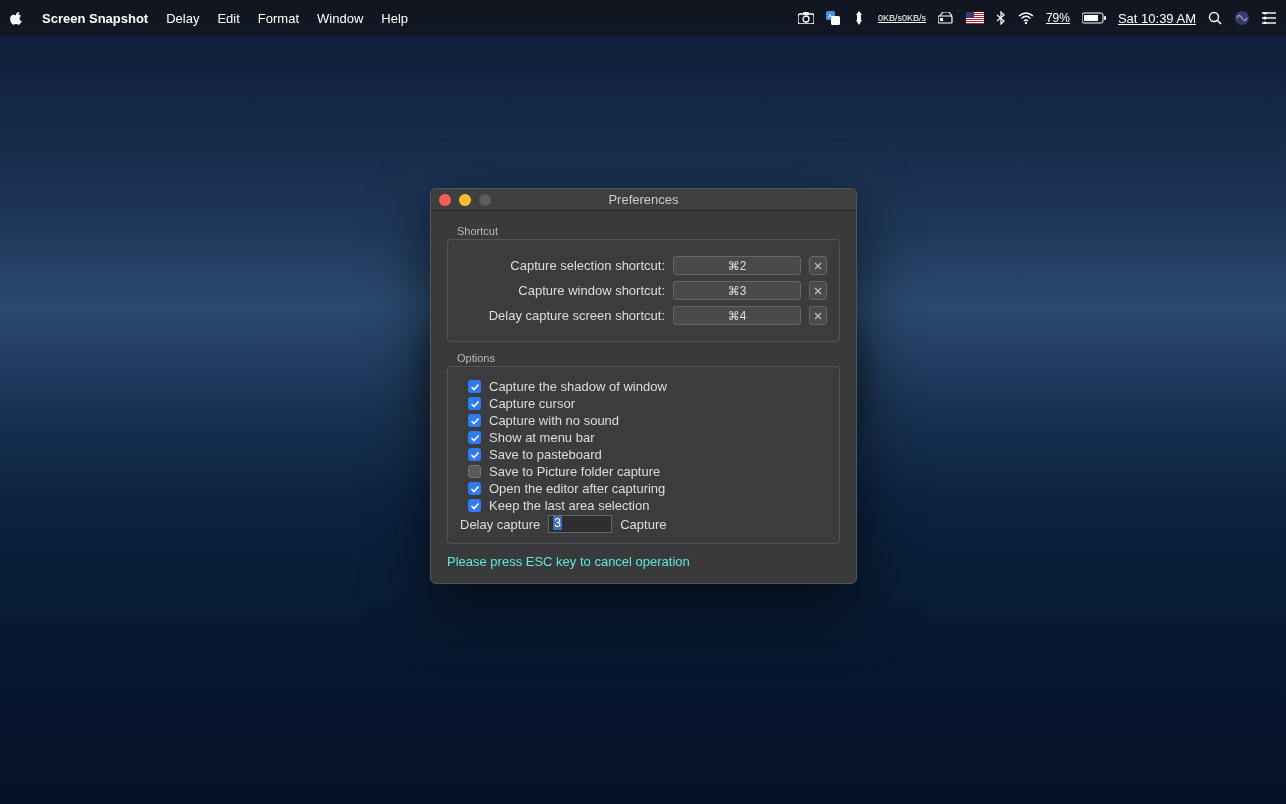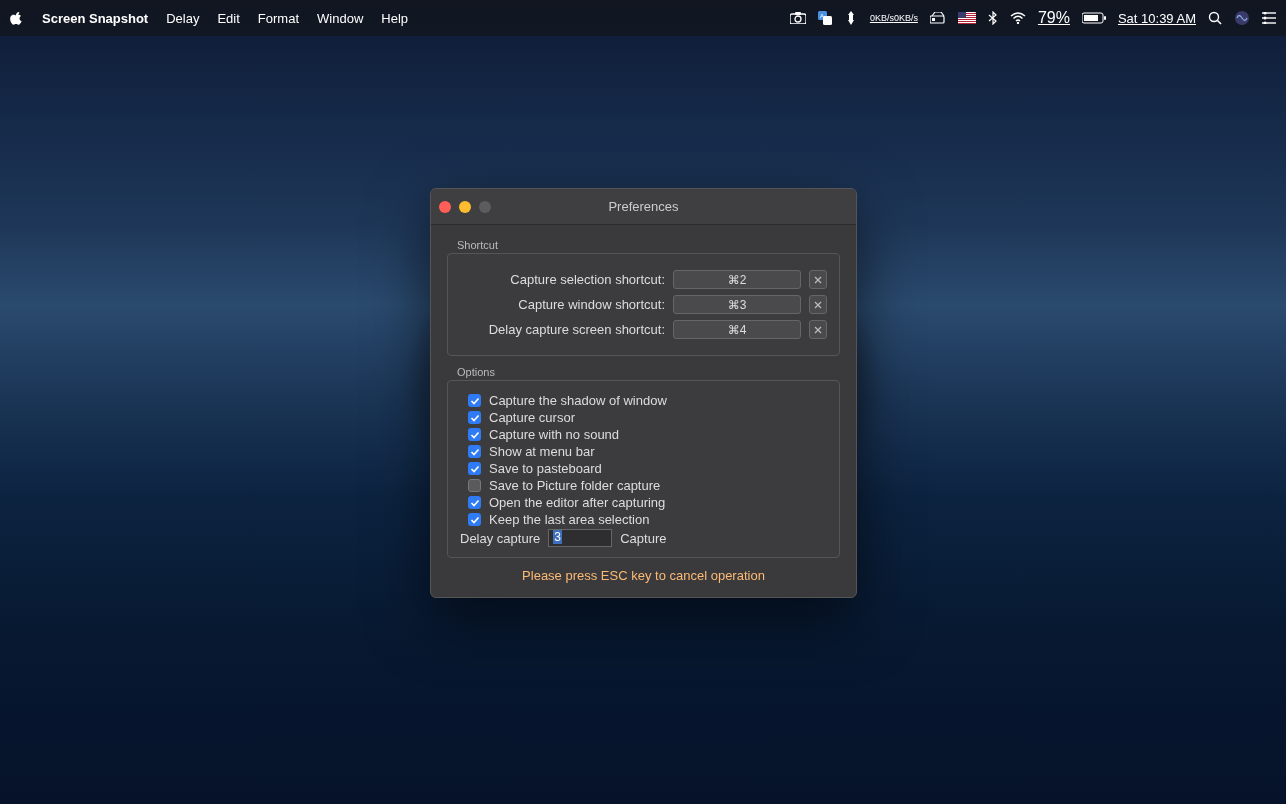--- a/index.html
+++ b/index.html
@@ -43,21 +43,21 @@
   left: 430px;
   top: 188px;
   width: 427px;
   background: #3a3a3c;
   border: 1px solid #555;
   border-radius: 6px;
   box-shadow: 0 20px 60px rgba(0,0,0,0.6);
   z-index: 20;
 }
 .titlebar {
-  height: 36px;
+  height: 22px;
   background: #3f3f41;
   border-bottom: 1px solid #2a2a2a;
   border-radius: 6px 6px 0 0;
   display: flex;
   align-items: center;
   position: relative;
 }
 .traffic { position: absolute; left: 8px; display: flex; gap: 8px; }
 .traffic span { width: 12px; height: 12px; border-radius: 50%; display: block; }
 .tl-close { background: #ff5f57; }
@@ -118,21 +118,21 @@
 .delay-row { margin-top: 2px; display: flex; align-items: center; gap: 8px; font-size: 13px; color: #ddd; }
 .delay-input {
   width: 64px; height: 18px;
   background: #2e2e30;
   border: 1px solid #666;
   color: #ddd;
   font-size: 12px;
   padding: 0 4px;
 }
 .delay-input .sel { background: #3e6fbf; color: #fff; padding: 0 1px; }
-.footer-note { text-align: center; font-size: 13px; color: #fdba74; margin-top: 8px; }
+.footer-note { text-align: left; font-size: 13px; color: #5eead4; margin-top: 8px; }
 </style>
 </head>
 <body>
 
 <div class="desktop-bg"></div>
 
 <div class="menu-bar">
   <div class="left">
     <span class="apple-logo">
       <svg width="14" height="14" viewBox="0 0 14 14">
@@ -194,21 +194,21 @@
       <svg width="10" height="14" viewBox="0 0 10 14">
           <path fill="none" stroke="#fff" stroke-width="1.2" d="M1 4 L8 10 L5 13 L5 1 L8 4 L1 10"></path>
         </svg>
     </span>
     <span class="status-icon">
       <svg width="16" height="12" viewBox="0 0 16 12">
           <path fill="none" stroke="#fff" stroke-width="1.4" d="M1 4 Q8 -2 15 4 M3.5 6.5 Q8 2 12.5 6.5 M6 9 Q8 7 10 9"></path>
           <circle cx="8" cy="11" r="1.2" fill="#fff"></circle>
         </svg>
     </span>
-    <span class="status-icon" style="font-size:16px">79%</span>
+    <span class="status-icon" style="font-size:12px">79%</span>
     <span class="status-icon">
       <svg width="24" height="12" viewBox="0 0 24 12">
           <rect x="0" y="1" width="21" height="10" rx="2" fill="none" stroke="#fff" stroke-width="1"></rect>
           <rect x="2" y="3" width="14" height="6" fill="#fff"></rect>
           <rect x="22" y="4" width="2" height="4" rx="1" fill="#fff"></rect>
         </svg>
     </span>
     <span class="status-icon" style="font-size:13px">Sat 10:39 AM</span>
     <span class="status-icon">
       <svg width="14" height="14" viewBox="0 0 14 14">

